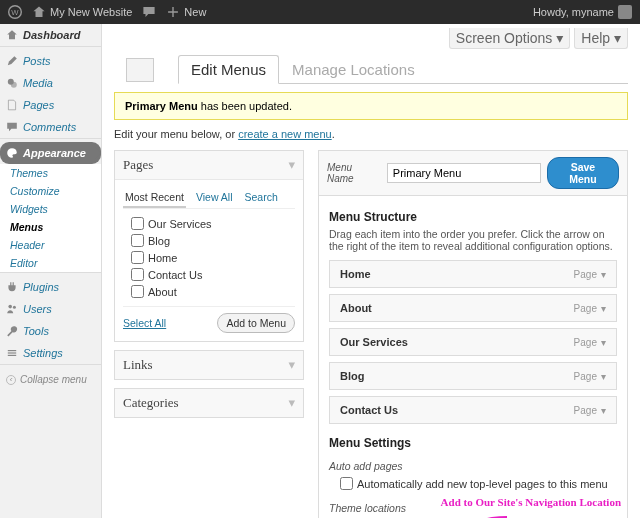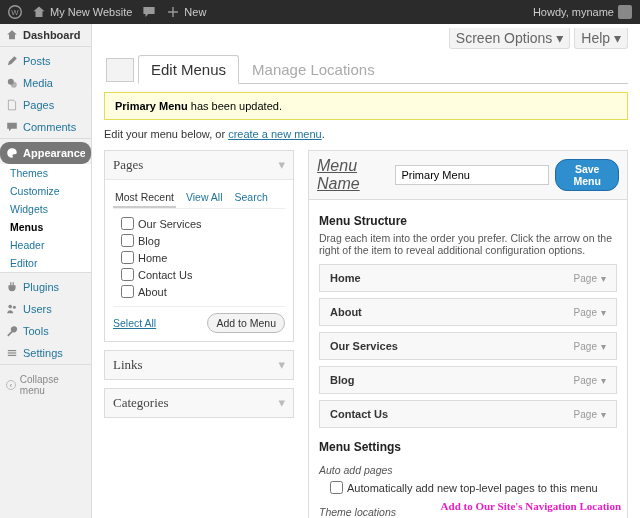--- a/index.html
+++ b/index.html
@@ -3,35 +3,35 @@
 <meta charset="utf-8">
 <style>
 * { box-sizing: border-box; margin: 0; padding: 0; }
 body { font-family: -apple-system, "Helvetica Neue", Arial, sans-serif; font-size: 11px; background: #fff; width: 640px; height: 518px; overflow: hidden; }
 .adminbar { background: #2b2b2b; color: #ccc; height: 24px; display: flex; align-items: center; padding: 0 8px; font-size: 11px; justify-content: space-between; }
 .adminbar .left, .adminbar .right { display: flex; align-items: center; gap: 10px; }
 .adminbar .item { color: #ccc; cursor: pointer; display: flex; align-items: center; gap: 4px; }
 .adminbar svg { width: 14px; height: 14px; fill: #999; }
 .avatar { width: 14px; height: 14px; background: #888; border-radius: 2px; }
 .wrap { display: flex; height: 494px; }
-.sidebar { width: 92px; background: #f1f1f1; border-right: 1px solid #dcdcdc; overflow: hidden; }
+.sidebar { width: 102px; background: #f1f1f1; border-right: 1px solid #dcdcdc; overflow: hidden; font-style: italic; }
 .sidebar .menu-item { display: flex; align-items: center; gap: 5px; padding: 5px 6px; color: #21759b; cursor: pointer; font-size: 11px; }
 .sidebar .menu-item svg { width: 12px; height: 12px; fill: #888; flex-shrink: 0; }
 .sidebar .menu-item.top { font-weight: bold; color: #333; }
 .sidebar .menu-item.current { background: #777; color: #fff; font-weight: bold; position: relative; border-radius: 9px; }
 .sidebar .menu-item.current::after { content: ""; position: absolute; right: -6px; top: 50%; transform: translateY(-50%); border: 6px solid transparent; border-left-color: #777; }
 .sidebar .menu-item.current svg { fill: #fff; }
 .sidebar .sub { padding: 3px 6px 3px 10px; color: #21759b; cursor: pointer; font-size: 10.5px; background: #fff; }
 .sidebar .sub.active { color: #000; font-weight: bold; }
 .sidebar .sep { height: 4px; border-top: 1px solid #dcdcdc; }
 .sidebar .collapse { padding: 6px; color: #888; font-size: 10px; cursor: pointer; display: flex; align-items: center; gap: 4px;}
 .main { flex: 1; background: #fff; padding: 0 12px 12px 12px; overflow: auto; }
 .topbtns { display: flex; justify-content: flex-end; gap: 4px; padding: 4px 0;}
 .topbtn { background: #f3f3f3; border: 1px solid #ddd; border-top: none; padding: 2px 6px; font-size: 14px; color: #666; cursor: pointer; border-radius: 0 0 3px 3px;}
-.headerrow { display: flex; align-items: center; gap: 4px; margin: 2px 0 8px 2px; }
+.headerrow { display: flex; align-items: center; gap: 24px; margin: 2px 0 8px 12px; }
 .screenicon { width: 28px; height: 24px; border: 1px solid #ccc; background: #f3f3f3; }
 .tabs { display: flex; border-bottom: 1px solid #ccc; flex: 1; }
 .tab { padding: 5px 12px; font-size: 15px; color: #aaa; border: 1px solid transparent; cursor: pointer; margin-bottom: -1px; }
 .tab.active { color: #333; border: 1px solid #ccc; border-bottom: 1px solid #fff; background: #fff; border-radius: 3px 3px 0 0; }
 .notice { background: #ffffe0; border: 1px solid #e6db55; padding: 7px 10px; margin: 8px 0; font-size: 11px; }
 .intro { font-size: 11px; color: #333; margin: 6px 0 10px 0; }
 .intro a { color: #21759b; text-decoration: underline; }
 .cols { display: flex; gap: 14px; }
 .leftcol { width: 190px; }
 .rightcol { flex: 1; }
@@ -43,21 +43,21 @@
 .subtab { padding: 3px 2px; color: #21759b; cursor: pointer; }
 .subtab.active { color: #333; border-bottom: 2px solid #ccc; }
 .chkrow { display: flex; align-items: center; gap: 4px; padding: 2px 0 2px 8px; font-size: 11px; color: #333;}
 .chkrow input { margin: 0; }
 .metafoot { display: flex; justify-content: space-between; align-items: center; padding: 6px 0 0 0; margin-top: 6px; border-top: 1px solid #eee;}
 .metafoot a { color: #21759b; font-size: 10.5px; text-decoration: underline; }
 .btn { background: #f3f3f3; border: 1px solid #bbb; border-radius: 12px; padding: 3px 8px; font-size: 10.5px; cursor: pointer; color: #333; }
 .btn.primary { background: #2e8ece; color: #fff; border-color: #1b6ca8; font-weight: bold;}
 .menuedit { border: 1px solid #dcdcdc; }
 .menuedit .top { background: #f8f8f8; border-bottom: 1px solid #dcdcdc; padding: 6px 8px; display: flex; align-items: center; gap: 6px; }
-.menuedit .top label { font-style: italic; font-size: 16px; color: #555; text-decoration: underline;}
+.menuedit .top label { font-style: italic; font-size: 10px; color: #555;}
 .menuedit .top input[type=text] { flex: 1; border: 1px solid #ccc; padding: 3px 5px; font-size: 11px; }
 .menuedit .content { padding: 10px; background: #fff; }
 .h3 { font-size: 12px; font-weight: bold; margin: 4px 0 4px 0; color: #222; }
 .desc { font-size: 10.5px; color: #555; margin-bottom: 8px; }
 .menuitem { border: 1px solid #dcdcdc; background: #f8f8f8; padding: 7px 10px; margin-bottom: 6px; display: flex; justify-content: space-between; align-items: center; cursor: move; }
 .menuitem .name { font-weight: bold; font-size: 11px; color: #333; }
 .menuitem .type { font-size: 10px; color: #999; display: flex; align-items: center; gap: 4px;}
 .sect { margin-top: 10px; }
 .sect .lbl { font-style: italic; font-size: 10.5px; color: #555; display: block; margin-bottom: 3px;}
 .annot { position: absolute; color: #e91ec4; font-family: "Comic Sans MS", cursive; font-weight: bold; pointer-events: none; }

